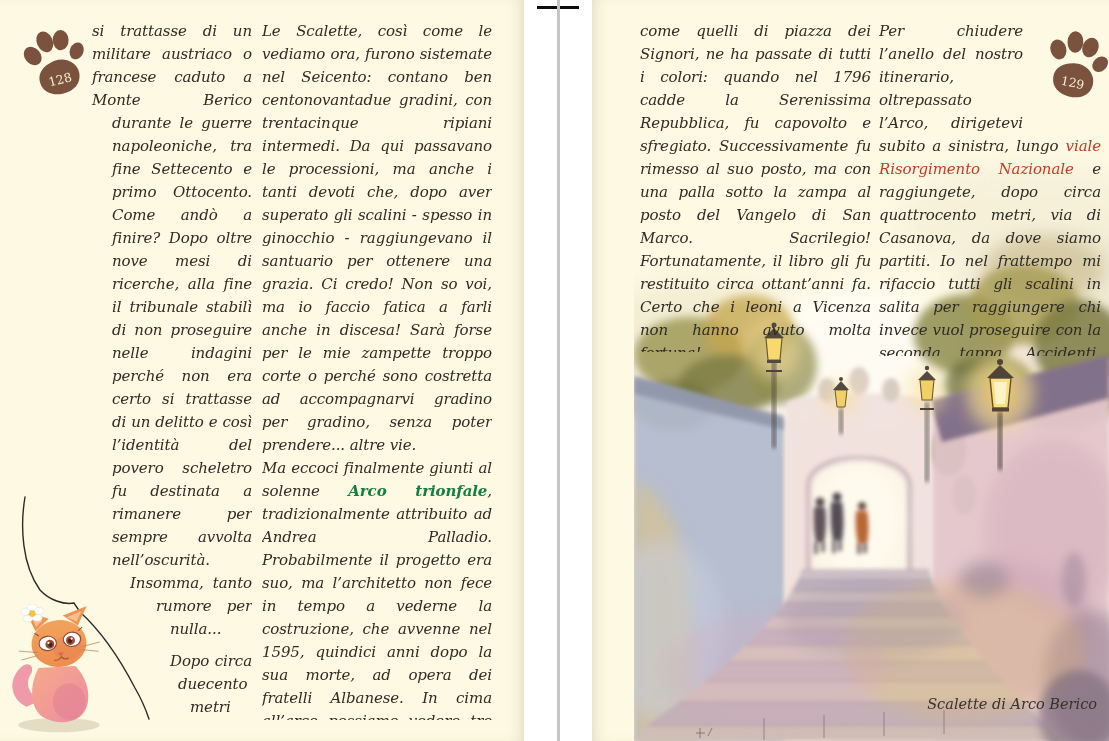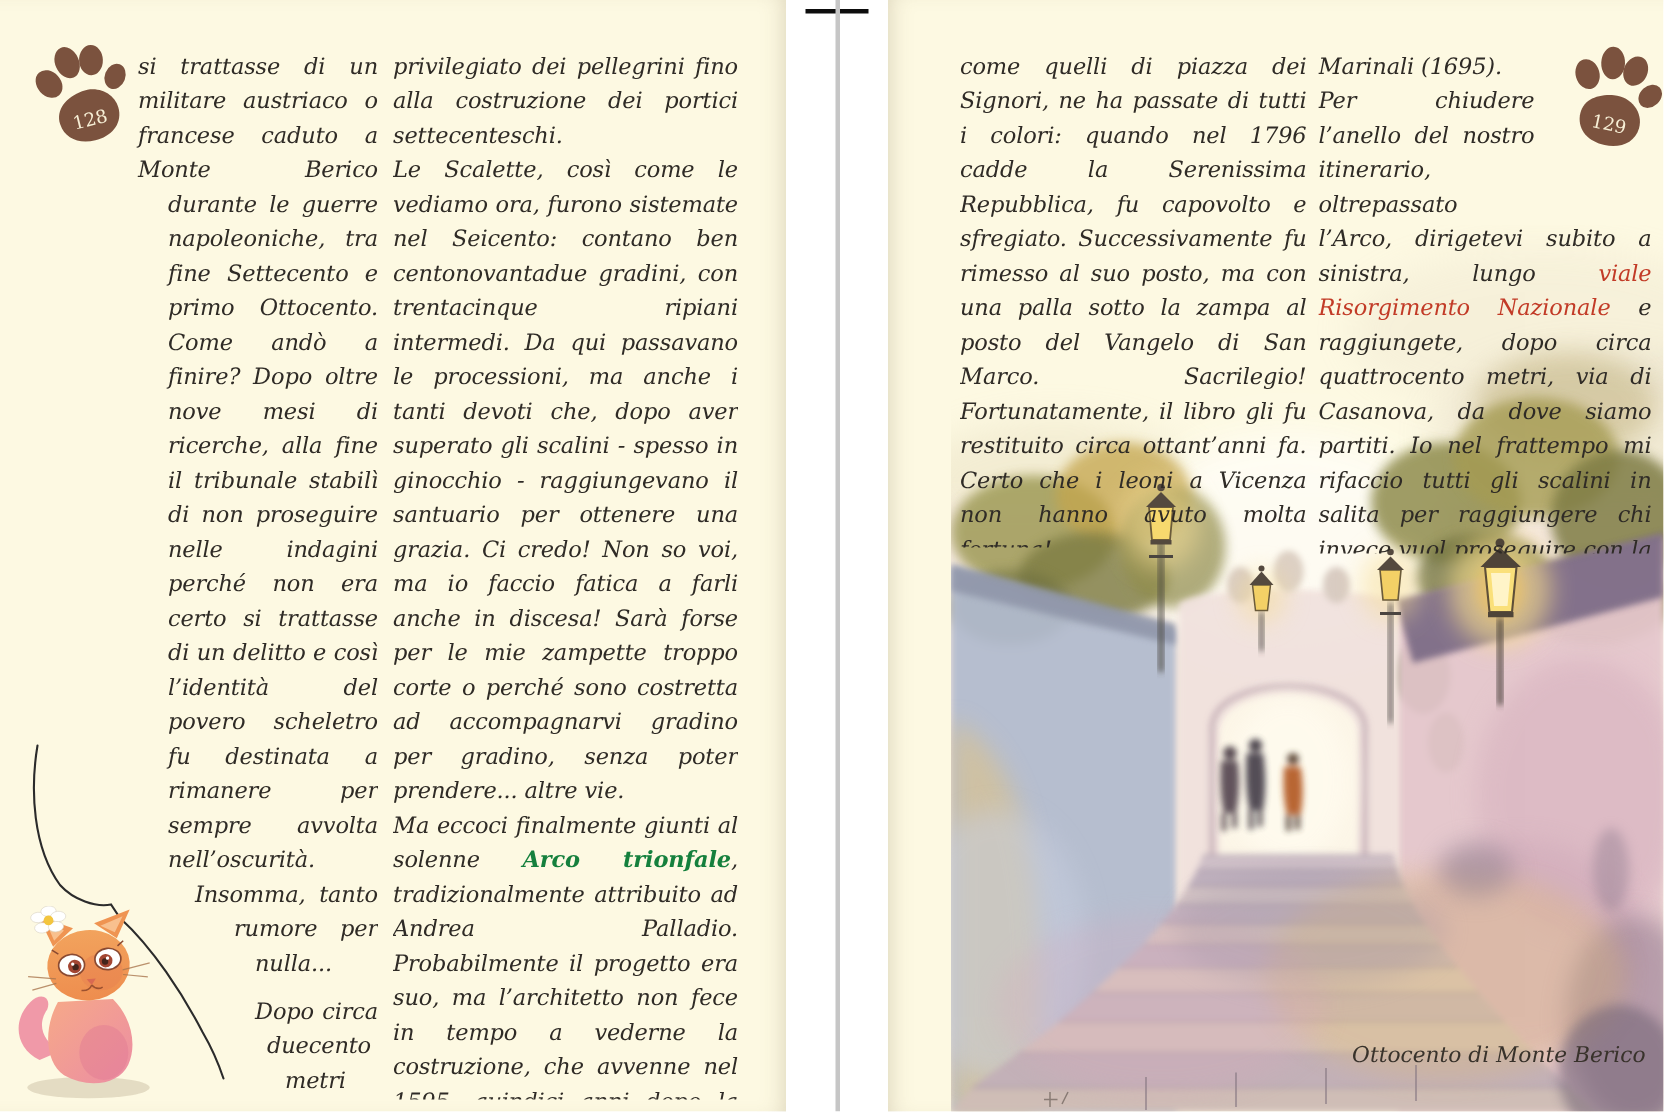--- a/index.html
+++ b/index.html
@@ -9,21 +9,21 @@
     font-family:"DejaVu Serif","Liberation Serif",serif;
   }
   .page{position:absolute;top:0;height:741px;background:#FDF9E2;}
   .page.left{left:0;width:524px;box-shadow:inset -10px 0 16px -10px rgba(120,105,70,.28);}
   .page.right{left:592px;width:517px;box-shadow:inset 10px 0 16px -10px rgba(120,105,70,.28);}
   .gutter{position:absolute;left:524px;top:0;width:68px;height:741px;background:#ffffff;}
   .gline{position:absolute;left:33px;top:0;width:3px;height:741px;background:#C6C6C6;}
   .reg{position:absolute;left:13px;top:6px;width:42px;height:3px;background:#0d0d0d;}
 
   .col{
-    position:absolute;top:33px;
+    position:absolute;top:20px;
     font-style:italic;font-size:15px;line-height:23px;letter-spacing:-0.1px;
     color:#2F2B26;text-align:justify;z-index:2;
     hyphens:auto;-webkit-hyphens:auto;
   }
   .col p{margin:0;}
   .col p.mt{margin-top:9px;}
   .col-l1{left:24px;width:228px;height:702px;overflow:hidden;}
   .col-l2{left:262px;width:230px;height:700px;overflow:hidden;}
   .col-r1{left:48px;width:231px;height:332px;overflow:hidden;}
   .col-r2{left:287px;width:222px;height:336px;overflow:hidden;}
@@ -80,21 +80,20 @@
     <div class="f fs" style="width:132px"></div>
     <div class="f fs" style="width:146px"></div>
     <div class="f fs" style="width:142px"></div>
     <div class="f fs" style="width:154px"></div>
     <div class="f fs" style="width:166px"></div>
     <p><span>si trattasse di un militare austriaco o francese caduto a Monte Berico durante le guerre napoleoniche, tra fine Settecento e primo Ottocento. Come andò a finire? Dopo oltre nove mesi di ricerche, alla fine il tribunale stabilì di non proseguire nelle indagini perché non era certo si trattasse di un delitto e così l’identità del povero scheletro fu destinata a rimanere per sempre avvolta nell’oscurità. Insomma, tanto rumore per nulla...</span></p>
     <p class="mt"><span>Dopo circa duecento metri circa, eccoci in una piazzetta ovale. Siamo proprio alla sommità delle </span></p>
   </div>
 
   <div class="col col-l2">
-    <p><span>privilegiato dei pellegrini fino alla costruzione dei portici settecenteschi.</span></p>
     <p><span>Le Scalette, così come le vediamo ora, furono sistemate nel Seicento: contano ben centonovantadue gradini, con trentacinque ripiani intermedi. Da qui passavano le processioni, ma anche i tanti devoti che, dopo aver superato gli scalini - spesso in ginocchio - raggiungevano il santuario per ottenere una grazia. Ci credo! Non so voi, ma io faccio fatica a farli anche in discesa! Sarà forse per le mie zampette troppo corte o perché sono costretta ad accompagnarvi gradino per gradino, senza poter prendere... altre vie.</span></p>
     <p><span>Ma eccoci finalmente giunti al solenne </span><span class="red-b">Arco trionfale</span><span>, tradizionalmente attribuito ad Andrea Palladio. Probabilmente il progetto era suo, ma l’architetto non fece in tempo a vederne la costruzione, che avvenne nel 1595, quindici anni dopo la sua morte, ad opera dei fratelli Albanese. In cima all’arco possiamo vedere tre statue: si tratta dei santi Leonzio e Carpoforo, antichi patroni di Vicenza, e del Leone di San Marco. Anche questo povero leone,</span></p>
   </div>
 
   <svg class="bubble" viewBox="0 0 150 282">
     <path d="M9,52 C4,82 6,120 24,145 C33,155 48,160 58,158 L64,167 C86,187 106,218 119,243 C126,255 130,265 133,274" fill="none" stroke="#2B2B2B" stroke-width="1.4" stroke-linecap="round"></path>
   </svg>
 
   <svg class="cat" viewBox="0 0 104 128">
     <defs>
@@ -289,18 +288,17 @@
     </g>
   </svg>
 
   <div class="col col-r1">
     <p><span>come quelli di piazza dei Signori, ne ha passate di tutti i colori: quando nel 1796 cadde la Serenissima Repubblica, fu capovolto e sfregiato. Successivamente fu rimesso al suo posto, ma con una palla sotto la zampa al posto del Vangelo di San Marco. Sacrilegio! Fortunatamente, il libro gli fu restituito circa ottant’anni fa. Certo che i leoni a Vicenza non hanno avuto molta fortuna!</span></p>
 
   </div>
 
   <div class="col col-r2">
     <div class="fpr"></div>
-    <p><span>Marinali (1695).</span></p>
     <p><span>Per chiudere l’anello del nostro itinerario, oltrepassato l’Arco, dirigetevi subito a sinistra, lungo </span><span class="red-l">viale Risorgimento Nazionale</span><span> e raggiungete, dopo circa quattrocento metri, via di Casanova, da dove siamo partiti. Io nel frattempo mi rifaccio tutti gli scalini in salita per raggiungere chi invece vuol proseguire con la seconda tappa. Accidenti, che faticaccia! Ehi, ragazzi, non è che mi volete far fuori per poi mettermi in “salmì”?</span></p>
   </div>
 
-  <div class="caption">Ottocento di Monte Berico</div>
+  <div class="caption">Scalette di Arco Berico</div>
 </div>
 
 </body></html>

